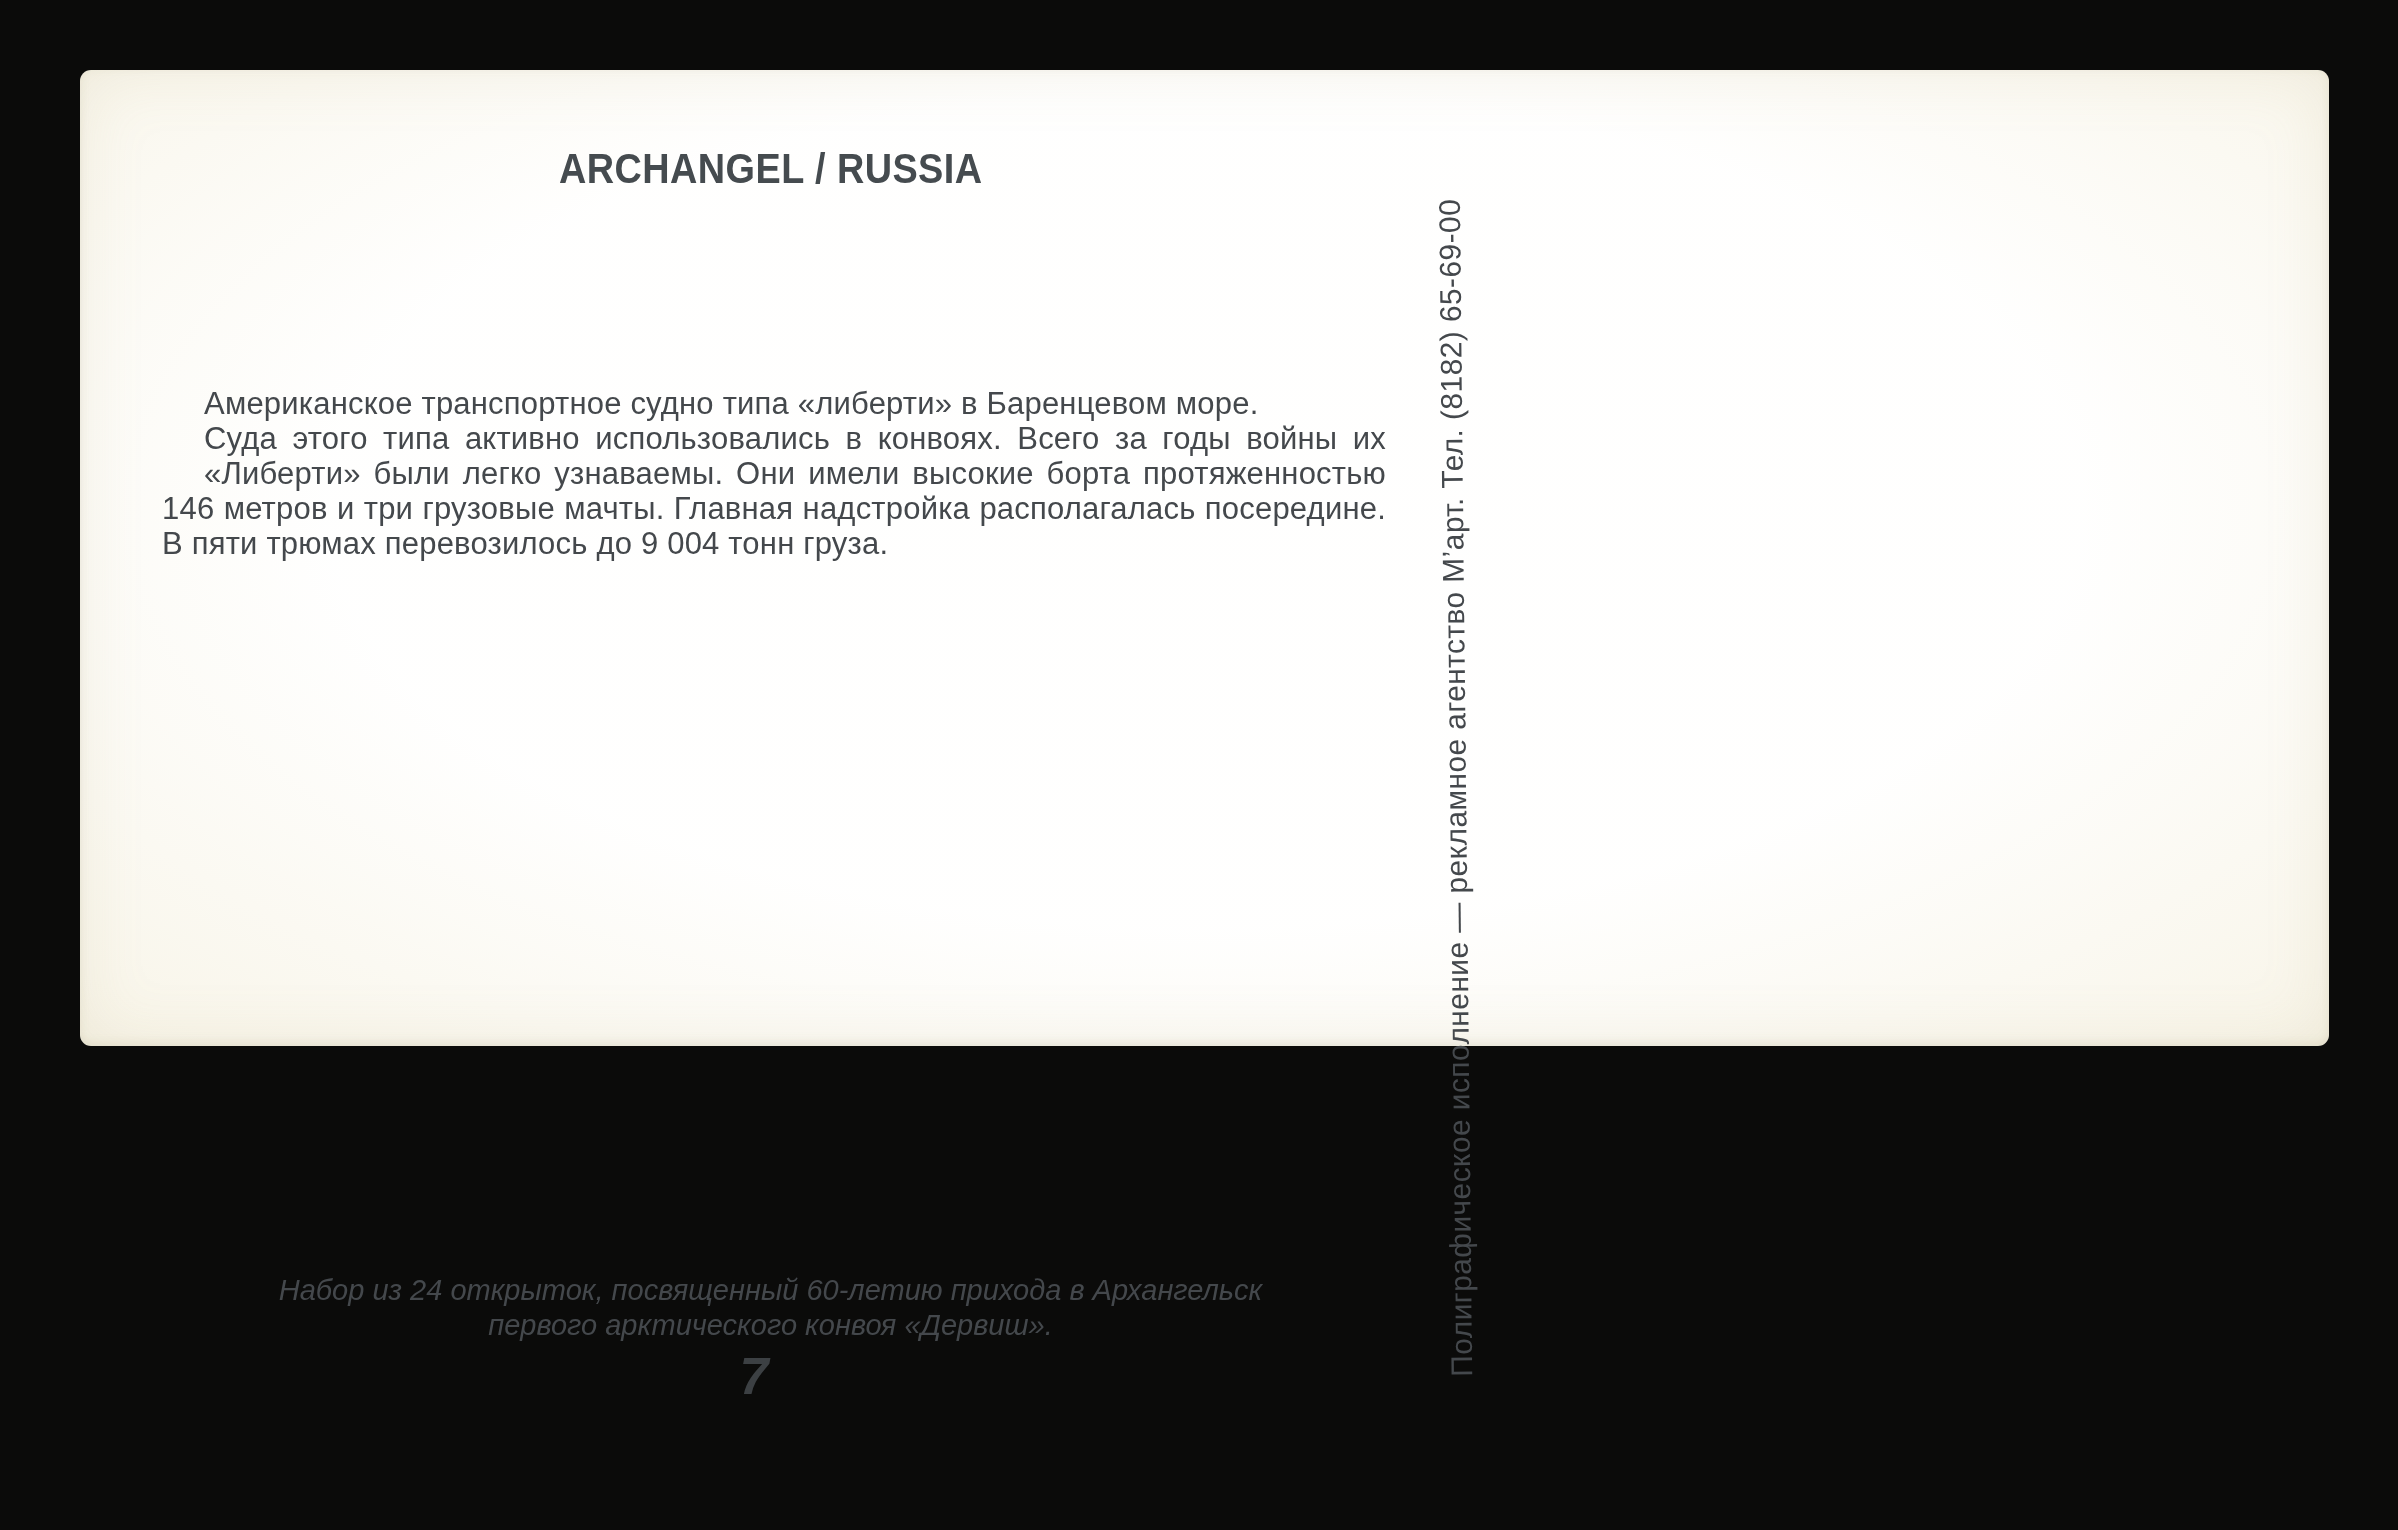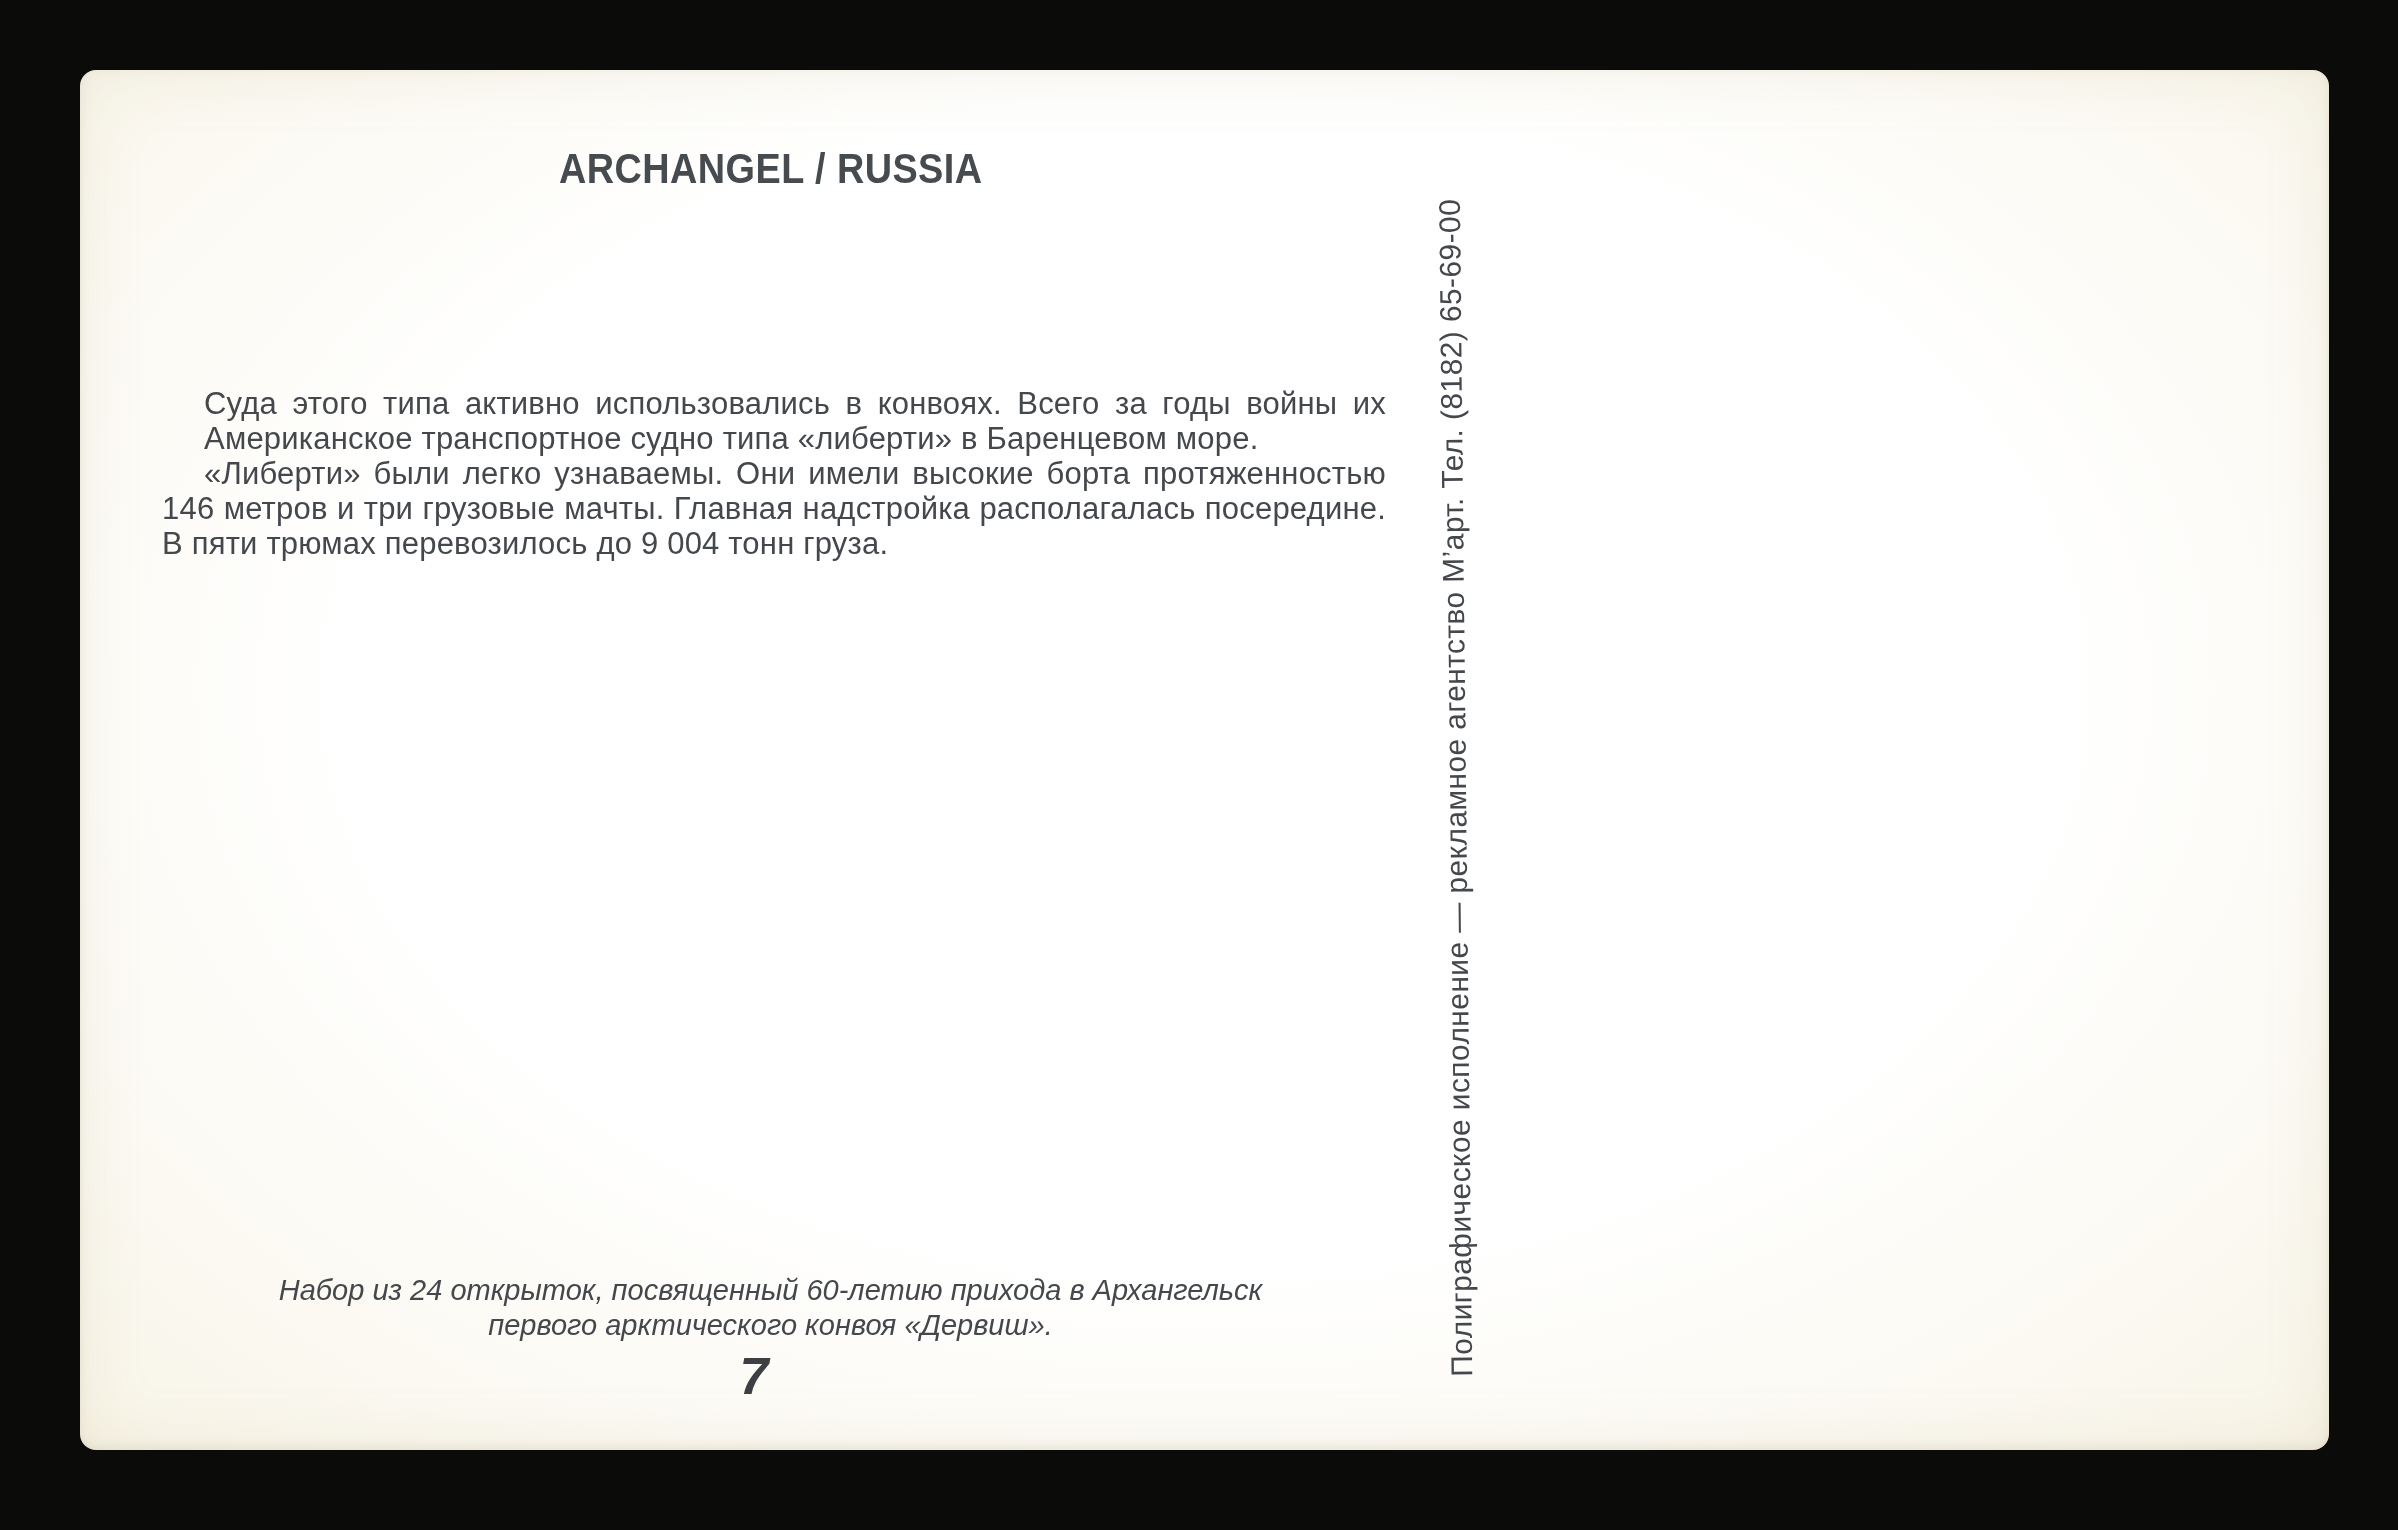--- a/index.html
+++ b/index.html
@@ -11,24 +11,24 @@
   }
   html,body{margin:0;padding:0;}
   body{
     width:2398px;height:1530px;
     background:var(--page-bg);
     position:relative;overflow:hidden;
     font-family:"Liberation Sans",sans-serif;
   }
   
   .card{
-    position:absolute;left:80px;top:70px;width:2249px;height:1380px;
+    position:absolute;left:80px;top:70px;width:2249px;height:976px;
     background:var(--card-bg);
     background-image:radial-gradient(ellipse at 50% 45%, rgba(255,255,255,.9) 55%, rgba(240,232,205,.35) 100%);
-    border-radius:16px;
+    border-radius:11px;
     box-shadow:inset 0 0 67px rgba(180,165,115,.14), inset 0 -2.9px 9.6px rgba(150,140,100,.15);
   }
   
   .title{
     position:absolute;left:479px;top:77px;
     font-size:43px;font-weight:bold;line-height:1;
     letter-spacing:0.5px;color:var(--title-ink);
     transform:scaleX(.88);transform-origin:left center;
     white-space:nowrap;
   }
@@ -74,22 +74,22 @@
 </style>
 </head>
 <body>
 
 <div class="card">
 
   <div class="title">ARCHANGEL / RUSSIA</div>
 
 
   <div class="body-text">
+    <div class="line ind">Американское транспортное судно типа «либерти» в Баренцевом море.</div>
     <div class="line ind j">Суда этого типа активно использовались в конвоях. Всего за годы войны их</div>
-    <div class="line ind">Американское транспортное судно типа «либерти» в Баренцевом море.</div>
     <div class="line ind j">«Либерти» были легко узнаваемы. Они имели высокие борта протяженностью</div>
     <div class="line j">146 метров и три грузовые мачты. Главная надстройка располагалась посередине.</div>
     <div class="line">В пяти трюмах перевозилось до 9 004 тонн груза.</div>
   </div>
 
   <div class="credit-anchor">
     <div class="credit">Полиграфическое исполнение — рекламное агентство М’арт. Тел. (8182) 65-69-00</div>
   </div>
 
   <div class="note">

